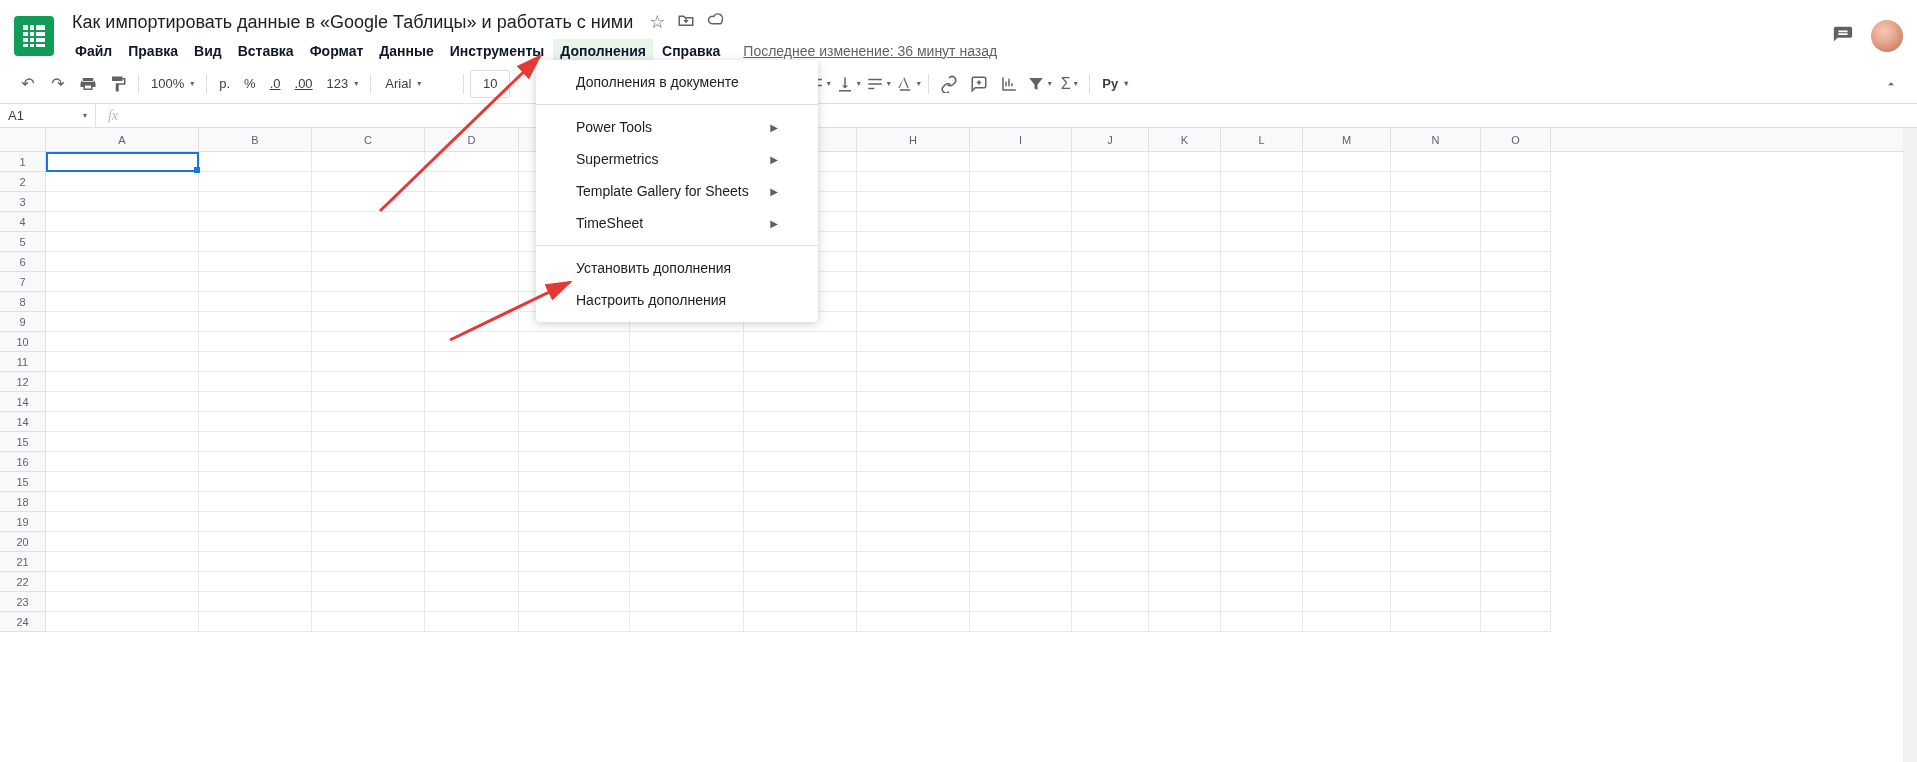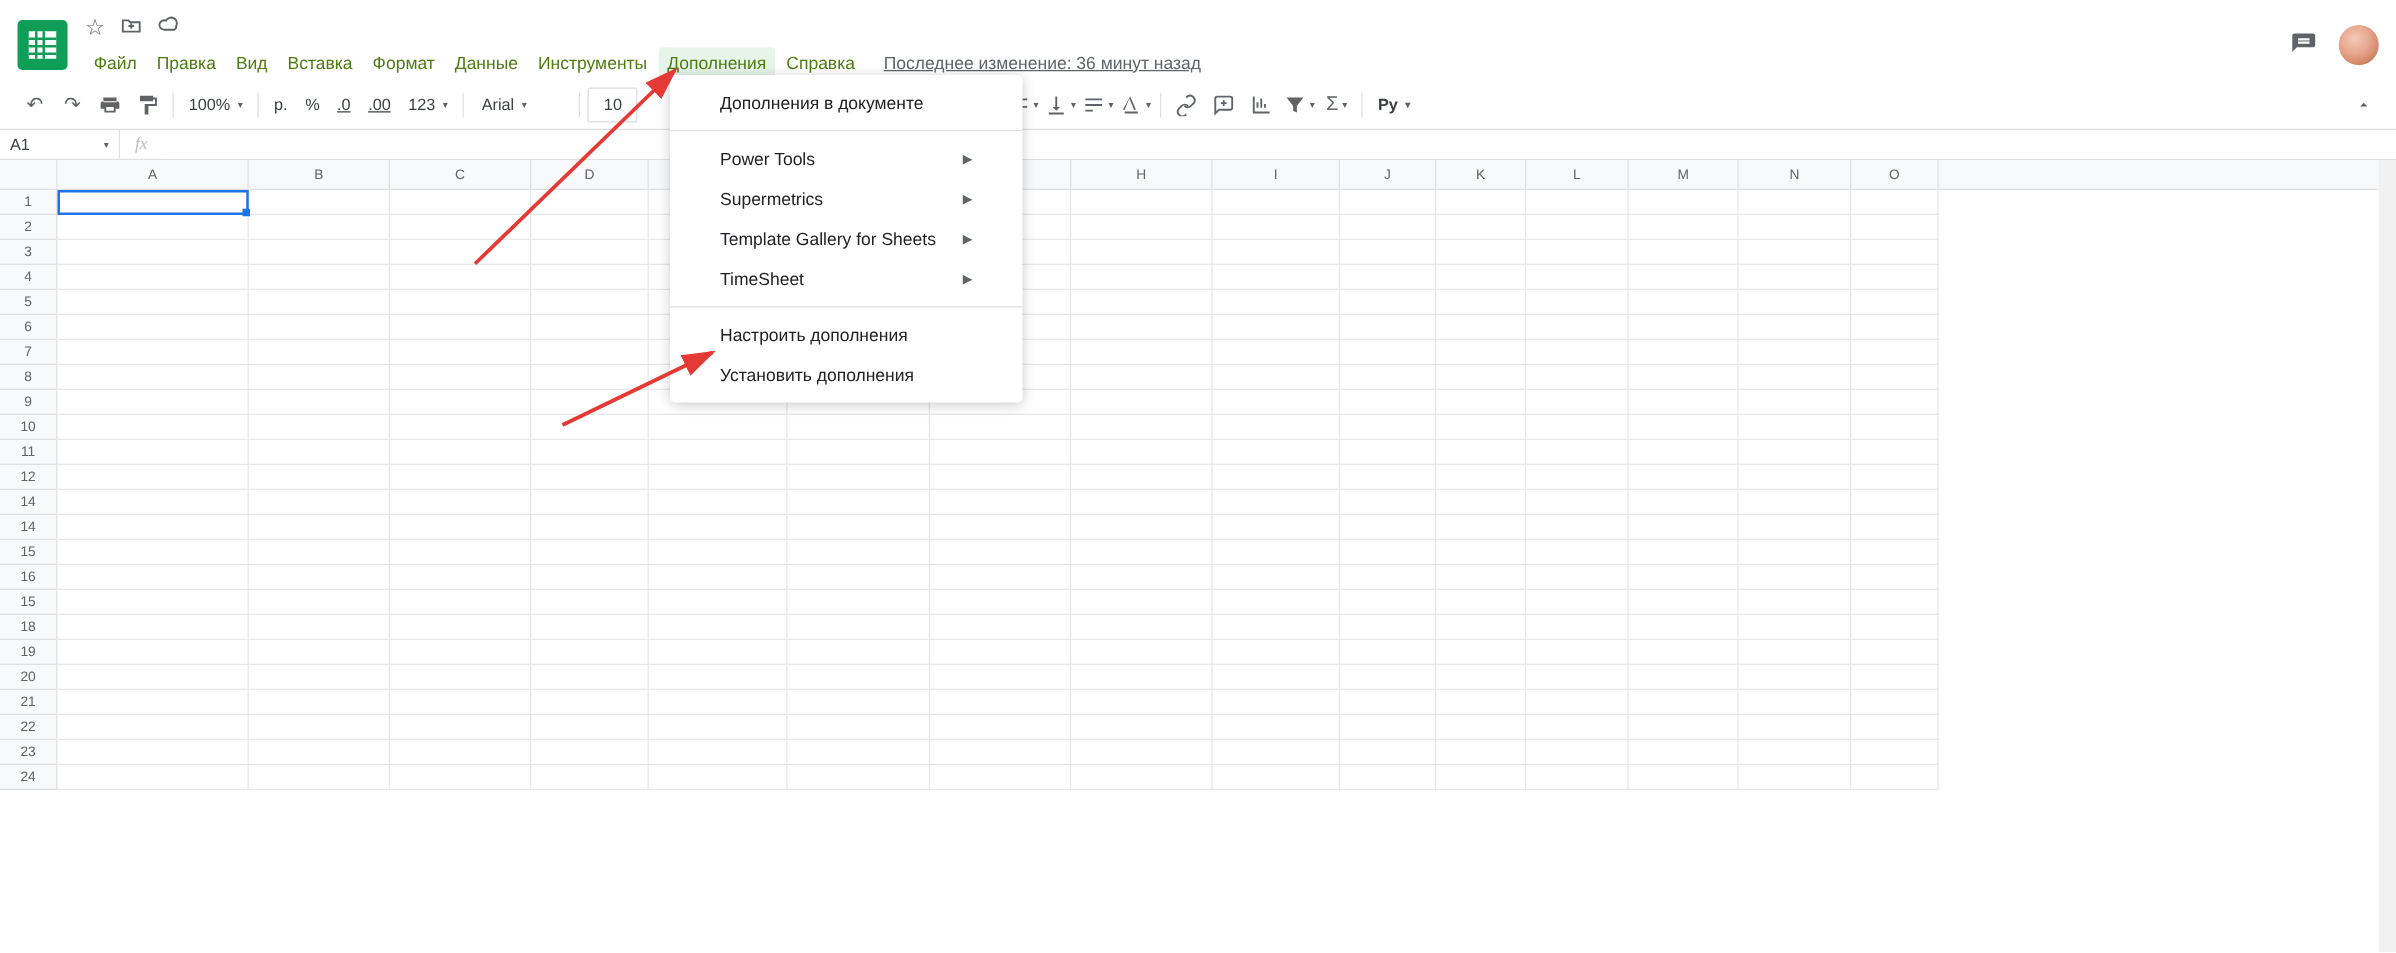--- a/index.html
+++ b/index.html
@@ -14,21 +14,21 @@
   linear-gradient(#0f9d58,#0f9d58) 0 11px/100% 2px no-repeat,
   linear-gradient(#0f9d58,#0f9d58) 0 17px/100% 2px no-repeat,
   linear-gradient(#0f9d58,#0f9d58) 5px 0/2px 100% no-repeat,
   linear-gradient(#0f9d58,#0f9d58) 11px 0/2px 100% no-repeat; }
 .title-area { flex: 1; }
 .title-row { display: flex; align-items: center; gap: 12px; }
 .doc-title { font-size: 18px; color: #202124; padding: 2px 4px; }
 .title-icons { display: flex; gap: 12px; color: #5f6368; font-size: 18px; }
 .title-icons span { cursor: pointer; }
 .menubar { display: flex; gap: 2px; margin-top: 4px; align-items: center; }
-.menu-item { padding: 4px 7px; font-size: 14px; color: #4d7c0f; cursor: pointer; border-radius: 3px; }
+.menu-item { padding: 4px 7px; font-size: 14px; color: #0f172a; cursor: pointer; border-radius: 3px; font-weight: bold; }
 .menu-item.active { background: #e6f4ea; }
 .last-edit { font-size: 14px; color: #5f6368; text-decoration: underline; margin-left: 14px; cursor: pointer; }
 .header-right { display: flex; align-items: center; gap: 16px; margin-left: auto; }
 .comment-icon { width: 24px; height: 24px; color: #5f6368; cursor: pointer; display:flex; align-items:center; justify-content:center; font-size:22px; }
 .share-btn { background: #0f9d58; color: #fff; border: none; border-radius: 4px; padding: 9px 18px; font-size: 14px; font-weight: 500; cursor: pointer; display: flex; align-items: center; gap: 8px; }
 .avatar { width: 32px; height: 32px; border-radius: 50%; background: radial-gradient(circle at 40% 35%, #f4c9b8 0%, #e8a890 40%, #d48868 70%, #8b5a3c 100%); cursor: pointer; }
 
 
 .toolbar { display: flex; align-items: center; padding: 4px 14px; border-bottom: 1px solid #e0e0e0; height: 40px; gap: 2px; }
 .tbtn { width: 28px; height: 28px; display: flex; align-items: center; justify-content: center; color: #5f6368; cursor: pointer; border-radius: 2px; font-size: 16px; }
@@ -72,20 +72,21 @@
 
 svg.icon { width: 18px; height: 18px; }
 </style>
 </head>
 <body>
 
 <div class="header">
   <div class="logo"></div>
   <div class="title-area">
     <div class="title-row">
+      <div class="doc-title">Как импортировать данные в «Google Таблицы» и работать с ними</div>
       <div class="title-icons">
         <span>☆</span>
         <span>
           <svg class="icon" viewBox="0 0 24 24" fill="none" stroke="currentColor" stroke-width="2">
               <path d="M3 7h6l2 2h10v10H3z"></path>
               <path d="M12 10v6m-3-3h6"></path>
             </svg>
         </span>
         <span>
           <svg class="icon" viewBox="0 0 24 24" fill="none" stroke="currentColor" stroke-width="2">
@@ -678,24 +679,24 @@
   <div class="dd-item">
       <span>Template Gallery for Sheets</span>
       <span class="dd-arrow">▶</span>
     </div>
   <div class="dd-item">
       <span>TimeSheet</span>
       <span class="dd-arrow">▶</span>
     </div>
   <div class="dd-sep"></div>
   <div class="dd-item">
+      <span>Установить дополнения</span>
+    </div>
+  <div class="dd-item">
       <span>Настроить дополнения</span>
-    </div>
-  <div class="dd-item">
-      <span>Установить дополнения</span>
     </div>
 </div>
 
 <svg class="arrow" style="top:46px; left:375px;" width="180" height="170">
   <defs>
       <marker id="ah1" markerWidth="10" markerHeight="10" refX="8" refY="3" orient="auto">
         <path d="M0,0 L0,6 L9,3 z" fill="#e53935"></path>
       </marker>
     </defs>
   <line x1="5" y1="165" x2="165" y2="10" stroke="#e53935" stroke-width="3" marker-end="url(#ah1)"></line>

